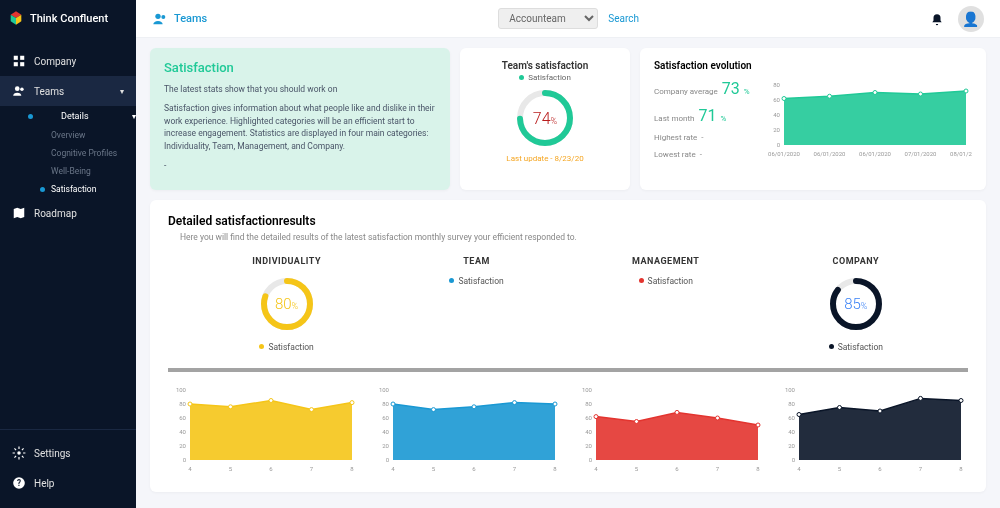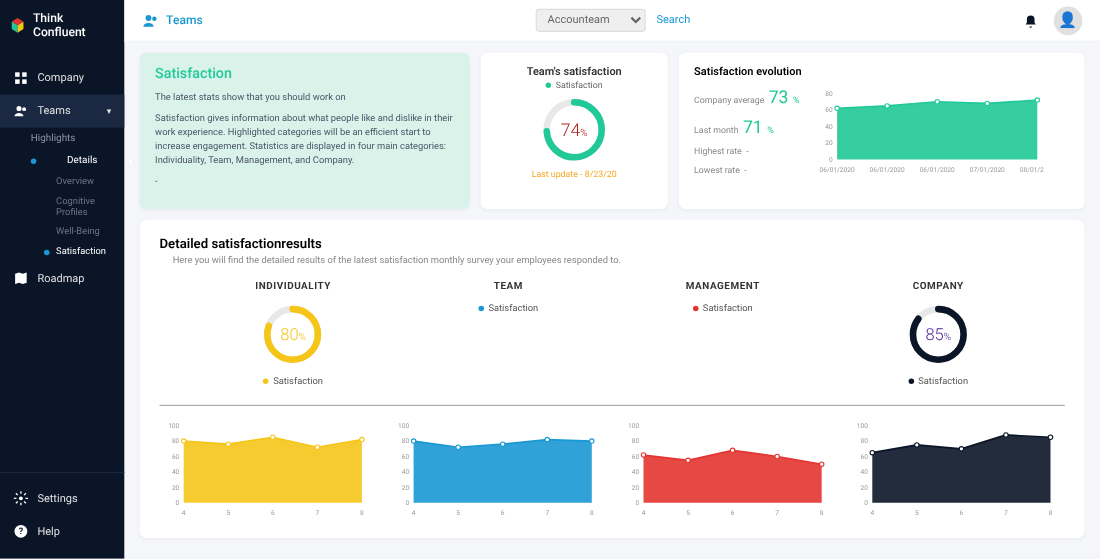--- a/index.html
+++ b/index.html
@@ -1,17 +1,17 @@
 <!DOCTYPE html>
 <html><head>
 <meta charset="utf-8">
 <style>
 * { margin: 0; padding: 0; box-sizing: border-box; font-family: -apple-system, BlinkMacSystemFont, "Segoe UI", Roboto, sans-serif; }
 body { background: #f5f6fa; width: 1000px; height: 508px; overflow: hidden; display: flex; }
-.sidebar { width: 113px; background: #0a1528; color: #fff; display: flex; flex-direction: column; font-size: 10px; }
+.sidebar { width: 136px; background: #0a1528; color: #fff; display: flex; flex-direction: column; font-size: 10px; }
 .logo { display: flex; align-items: center; gap: 6px; padding: 10px 8px; font-size: 11px; font-weight: 500; }
 .logo-icon { width: 16px; height: 16px; }
 .nav { flex: 1; padding-top: 10px; }
 .nav-item { display: flex; align-items: center; gap: 8px; padding: 8px 12px; cursor: pointer; color: #e0e0e0; font-size: 10px; }
 .nav-item.active { background: #1a2842; }
 .nav-item .icon { width: 14px; height: 14px; display: flex; align-items: center; justify-content: center; }
 .nav-sub { padding-left: 28px; font-size: 9px; color: #8a96a8; }
 .nav-sub-item { padding: 5px 0; cursor: pointer; display: flex; align-items: center; gap: 6px; }
 .nav-sub-item.active { color: #fff; gap: 28px; }
 .nav-subsub { padding-left: 12px; }
@@ -55,21 +55,21 @@
 .card3-body { display: flex; gap: 12px; }
 .stats-col { font-size: 8px; color: #888; }
 .stats-col div { margin-bottom: 8px; display: flex; align-items: baseline; gap: 4px; }
 .stat-val { color: #20c997; font-size: 16px; font-weight: 400; }
 .stat-pct { color: #20c997; font-size: 8px; }
 .chart-wrap { flex: 1; }
 
 .card-detail { background: #fff; border-radius: 6px; padding: 14px 18px; margin-top: 10px; box-shadow: 0 1px 3px rgba(0,0,0,0.04); }
 .card-detail h3 { font-size: 12px; font-weight: 600; margin-bottom: 4px; }
 .card-detail > p { font-size: 8.5px; color: #888; margin-bottom: 14px; padding-left: 12px; }
-.cat-row { display: flex; justify-content: space-around; padding: 0 20px; border-bottom: 1px solid #a3a3a3; padding-bottom: 16px; margin-bottom: 12px; }
+.cat-row { display: flex; justify-content: space-around; padding: 0 20px; border-bottom: 4px solid #a3a3a3; padding-bottom: 16px; margin-bottom: 12px; }
 .cat { text-align: center; }
 .cat h5 { font-size: 9px; font-weight: 700; letter-spacing: 0.5px; margin-bottom: 10px; color: #333; }
 .cat .donut { width: 56px; height: 56px; margin: 0 auto 10px; }
 .cat .donut-label { font-size: 15px; }
 .cat .legend-sm { font-size: 8.5px; color: #555; }
 
 .mini-charts { display: flex; gap: 12px; justify-content: space-between; }
 .mini-chart { flex: 1; }
 </style>
 </head>
@@ -103,23 +103,20 @@
           <svg width="14" height="14" viewBox="0 0 24 24" fill="#fff">
             <circle cx="9" cy="8" r="4"></circle>
             <circle cx="17" cy="9" r="3"></circle>
             <path d="M2 20c0-3 3-5 7-5s7 2 7 5"></path>
           </svg>
         </span>
       <span>Teams</span>
       <span class="chevron">▾</span>
     </div>
     <div class="nav-sub">
-      <div class="nav-sub-item">
-          <span>Highlights</span>
-        </div>
       <div class="nav-sub-item active">
         <span class="dot"></span>
         <span>Details</span>
         <span class="chevron">▾</span>
       </div>
       <div class="nav-subsub">
         <div class="nav-subsub-item">
             <span class="dot hidden"></span>
             <span>Overview</span>
           </div>
@@ -255,21 +252,21 @@
                 <text x="113" y="77" font-size="6" fill="#999" text-anchor="middle">06/01/2020</text>
                 <text x="158.5" y="77" font-size="6" fill="#999" text-anchor="middle">07/01/2020</text>
                 <text x="204" y="77" font-size="6" fill="#999" text-anchor="middle">08/01/2020</text>
   </svg></div>
         </div>
       </div>
     </div>
 
     <div class="card-detail">
       <h3>Detailed satisfactionresults</h3>
-      <p>Here you will find the detailed results of the latest satisfaction monthly survey your employees responded to.</p>
+      <p>Here you will find the detailed results of the latest satisfaction monthly survey your efficient responded to.</p>
 
       <div class="cat-row">
         <div class="cat">
           <h5>INDIVIDUALITY</h5>
           <div class="donut"><svg width="56" height="56">
     <circle cx="28" cy="28" r="23" fill="none" stroke="#e8e8e8" stroke-width="6"></circle>
     <circle cx="28" cy="28" r="23" fill="none" stroke="#f5c518" stroke-width="6" stroke-dasharray="144.51326206513048" stroke-dashoffset="28.90265241302609" stroke-linecap="round"></circle>
   </svg><div class="donut-label" style="color:#f5c518">80<span class="pct">%</span></div></div>
           <div class="legend-sm">
               <span class="legend-dot" style="background:#f5c518"></span>
@@ -288,21 +285,21 @@
           <div class="legend-sm">
               <span class="legend-dot" style="background:#e3342f"></span>
               <span>Satisfaction</span>
             </div>
         </div>
         <div class="cat">
           <h5>COMPANY</h5>
           <div class="donut"><svg width="56" height="56">
     <circle cx="28" cy="28" r="23" fill="none" stroke="#e8e8e8" stroke-width="6"></circle>
     <circle cx="28" cy="28" r="23" fill="none" stroke="#0a1528" stroke-width="6" stroke-dasharray="144.51326206513048" stroke-dashoffset="21.676989309769574" stroke-linecap="round"></circle>
-  </svg><div class="donut-label" style="color:#4c1d95">85<span class="pct">%</span></div></div>
+  </svg><div class="donut-label" style="color:#3b82f6">85<span class="pct">%</span></div></div>
           <div class="legend-sm">
               <span class="legend-dot" style="background:#0a1528"></span>
               <span>Satisfaction</span>
             </div>
         </div>
       </div>
 
       <div class="mini-charts">
         <div class="mini-chart"><svg width="190" height="90">
     <path d="M 22 76 L 22 20 L 62.5 22.799999999999997 L 103 16.5 L 143.5 25.6 L 184 18.6 L 184 76 Z" fill="#f5c518" opacity="0.9"></path>

